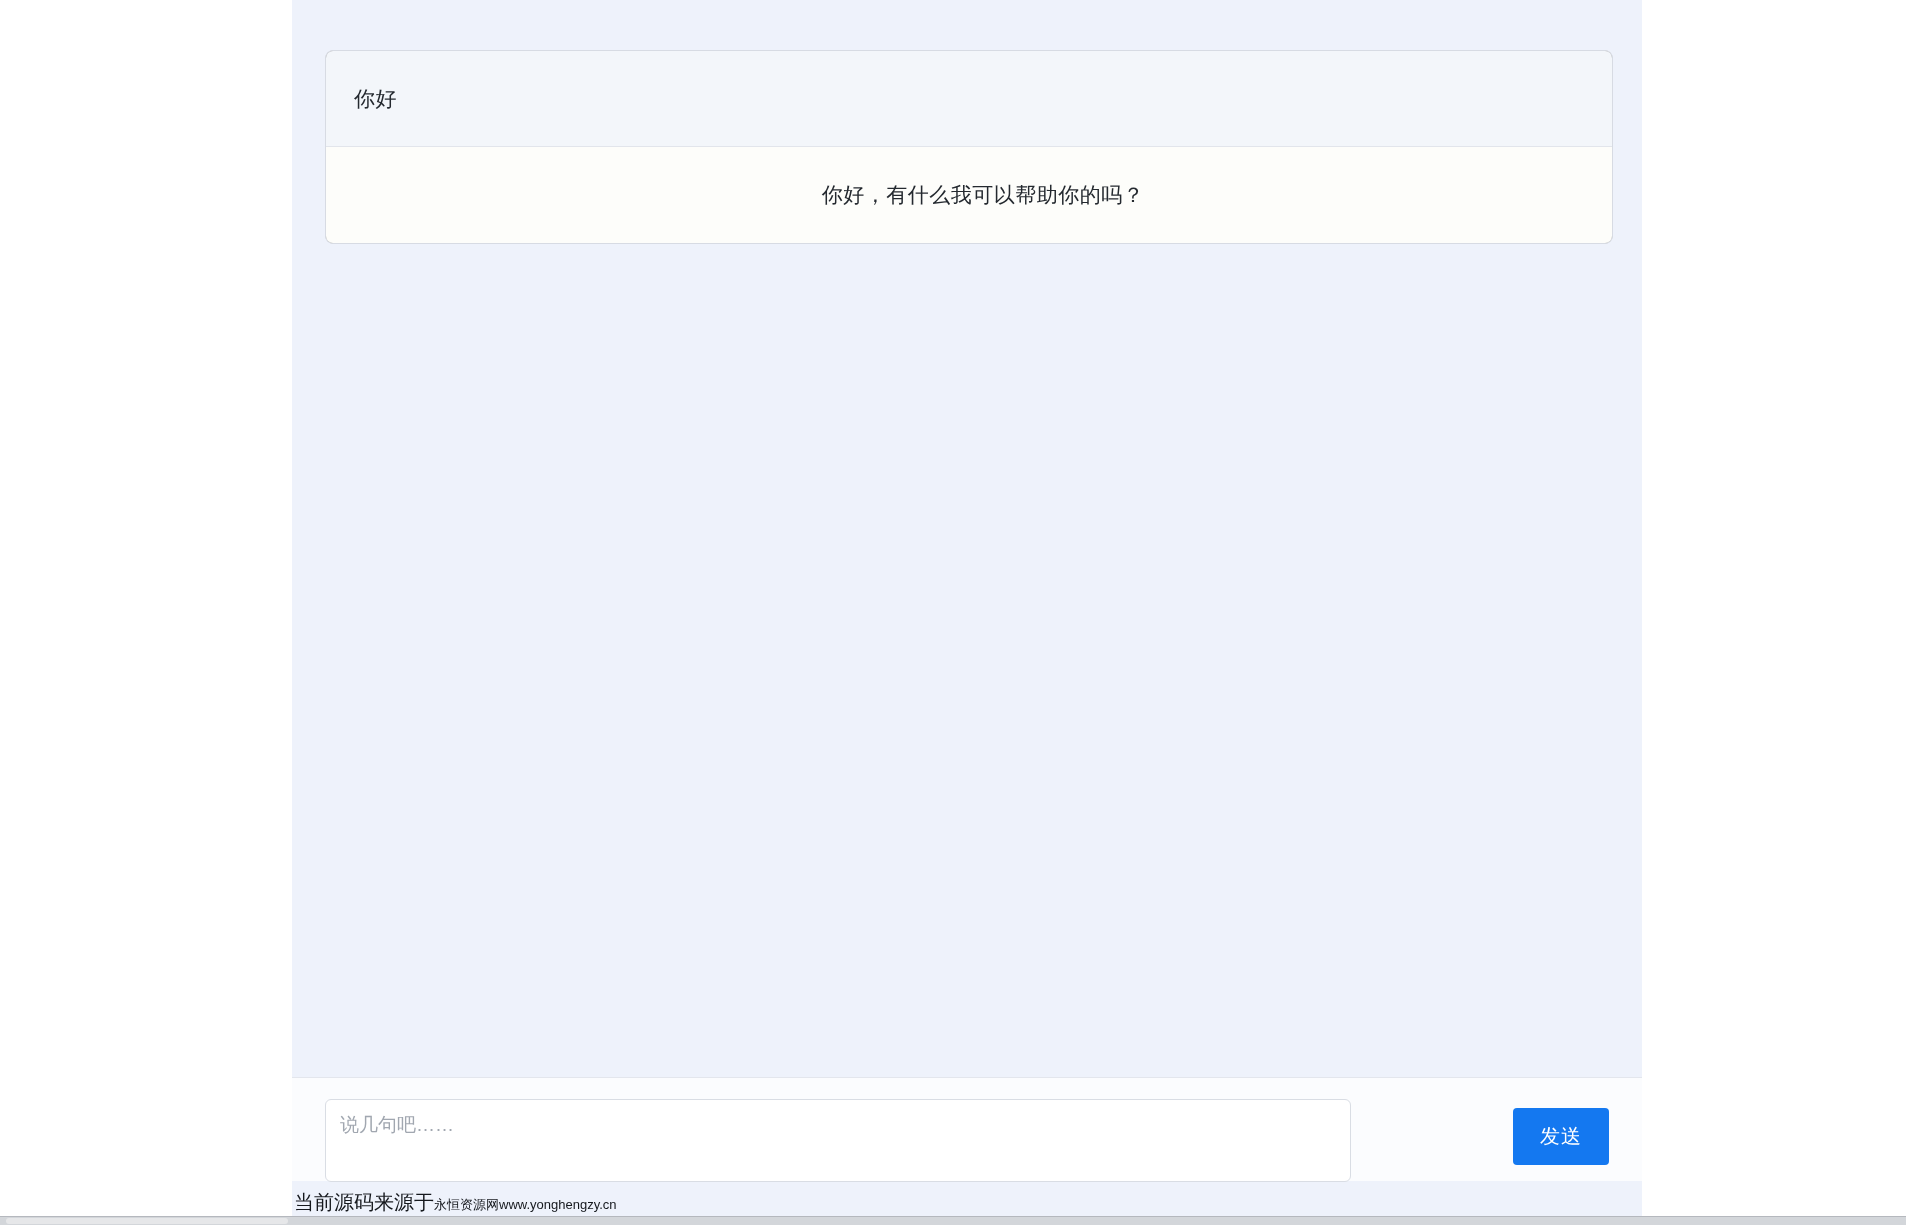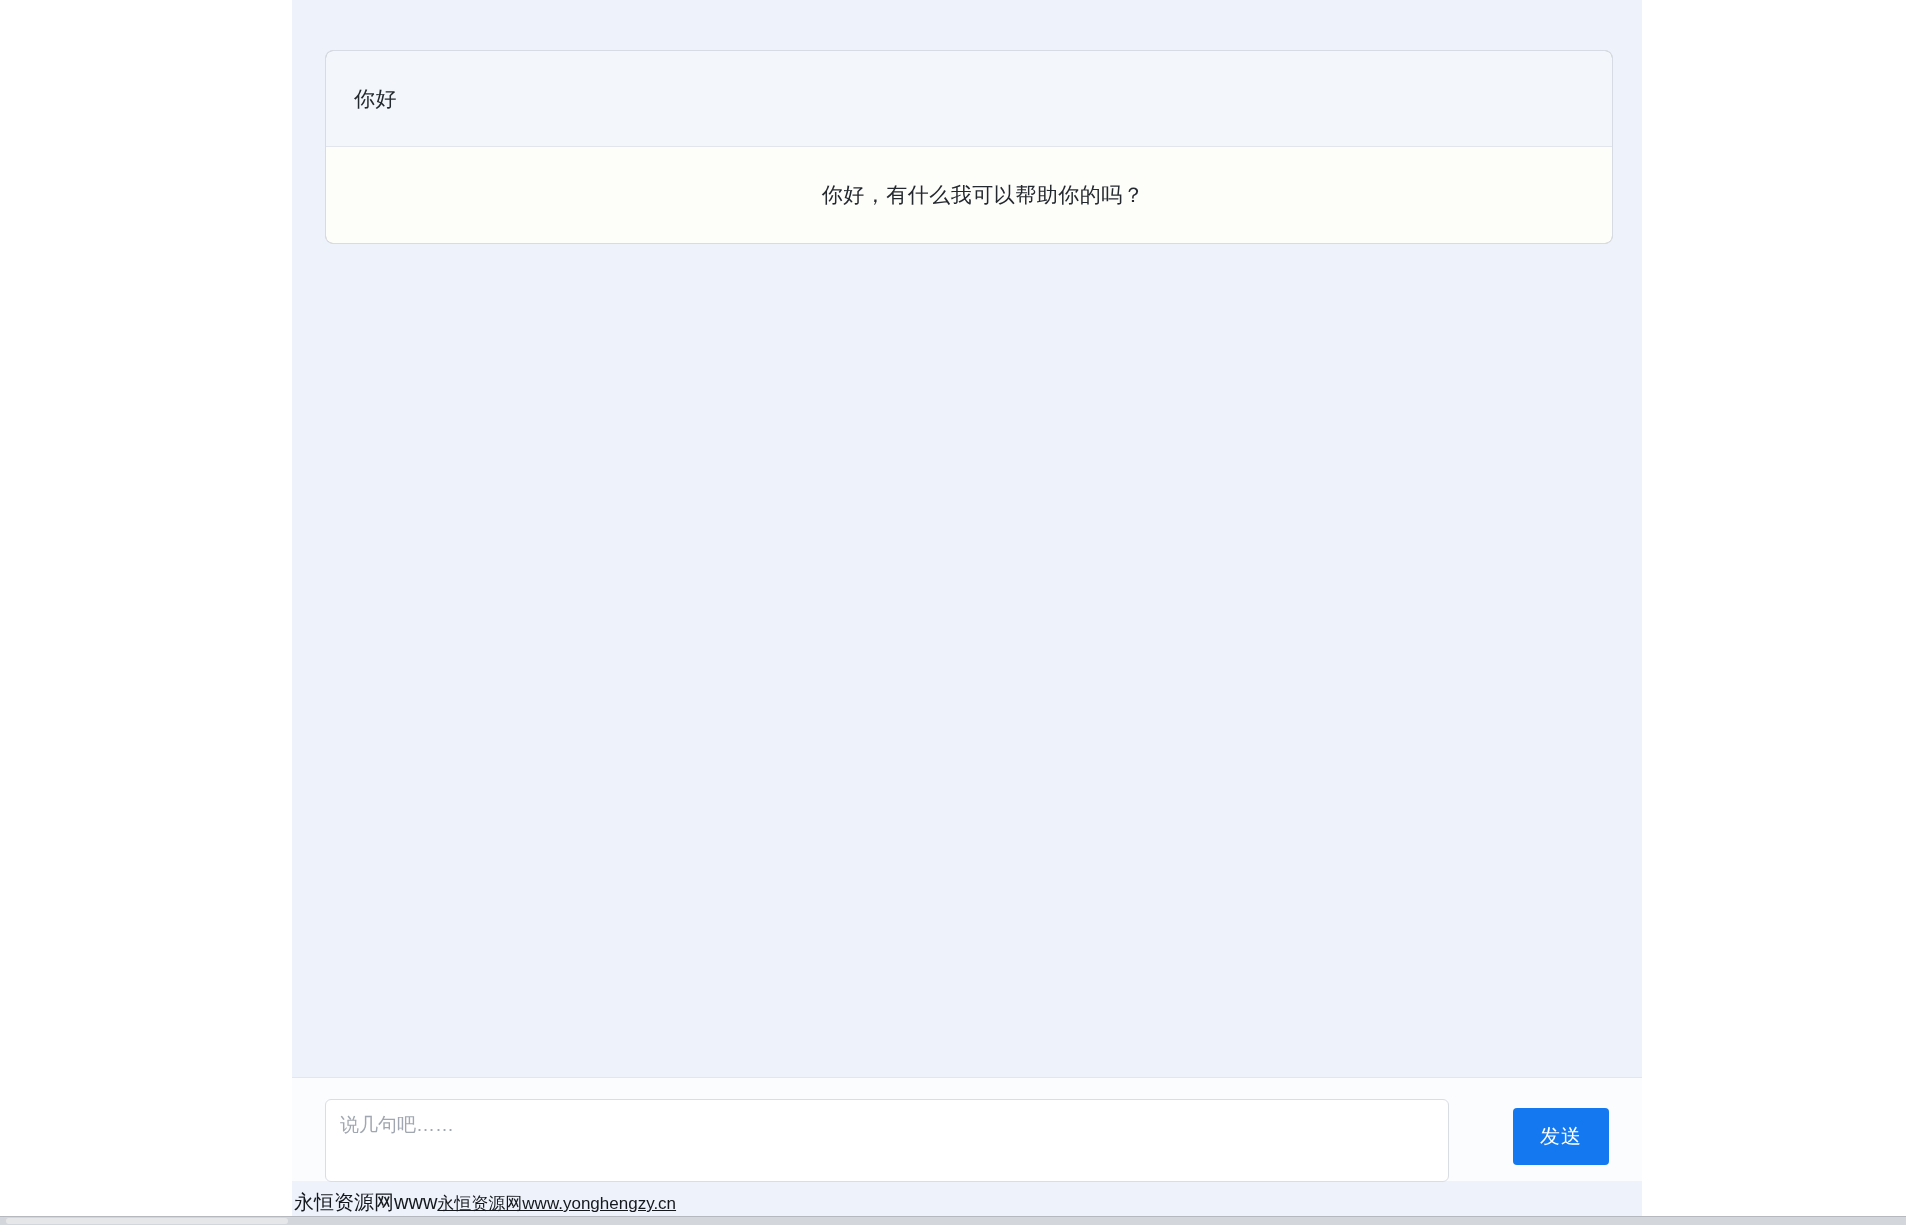--- a/index.html
+++ b/index.html
@@ -61,21 +61,21 @@
     width: 1350px;
     height: 104px;
     background: #fbfcfe;
     border-top: 1px solid #e3e6ed;
     box-sizing: border-box;
   }
   .composer-input {
     position: absolute;
     left: 33px;
     top: 21px;
-    width: 1124px;
+    width: 1026px;
     height: 83px;
     box-sizing: border-box;
     background: #ffffff;
     border: 1px solid #d9dde4;
     border-radius: 6px;
     padding: 12px 14px;
     font-size: 19px;
     color: #333333;
     font-family: "Liberation Sans", "DejaVu Sans", sans-serif;
     resize: none;
@@ -109,22 +109,21 @@
     left: 2px;
     top: 1188px;
     white-space: nowrap;
     color: #15181d;
     line-height: 28px;
   }
   .footer-note .prefix {
     font-size: 20px;
   }
   .footer-note .source {
-    font-size: 17px;
-    text-decoration: underline;
+    font-size: 13px;
   }
   
   .hscrollbar {
     position: absolute;
     left: 0;
     bottom: 0;
     width: 1906px;
     height: 8px;
     background: #d3d6da;
     border-top: 1px solid #b5b8be;
@@ -154,21 +153,21 @@
         <span>你好，有什么我可以帮助你的吗？</span>
       </div>
     </div>
 
     <div class="composer-bar">
       <textarea class="composer-input" placeholder="说几句吧……" style=""></textarea>
       <button class="send-button">发送</button>
     </div>
 
     <div class="footer-note">
-      <span class="prefix">永恒资源网www</span><span class="source">永恒资源网www.yonghengzy.cn</span>
+      <span class="prefix">当前源码来源于</span><span class="source">永恒资源网www.yonghengzy.cn</span>
     </div>
 
   </div>
 
   <div class="hscrollbar">
     <div class="hscrollbar-thumb"></div>
   </div>
 
 </div>
 

